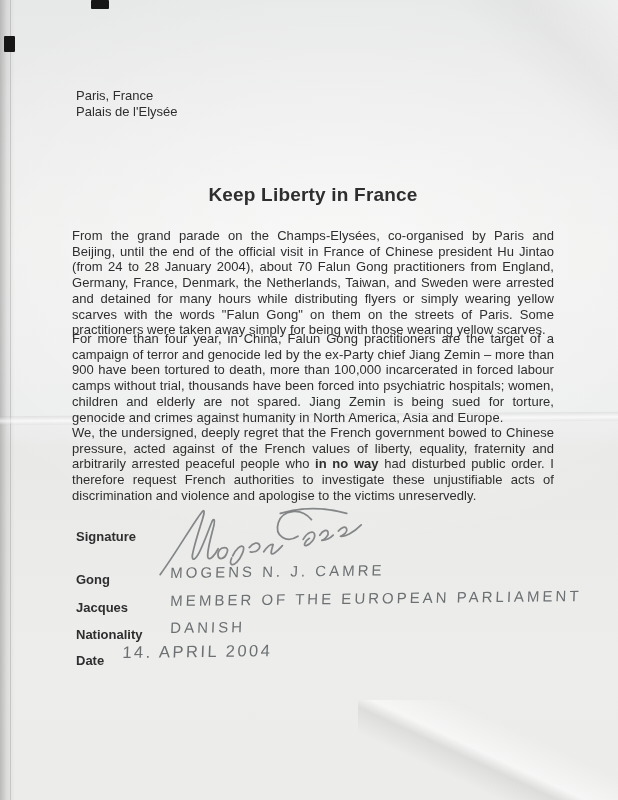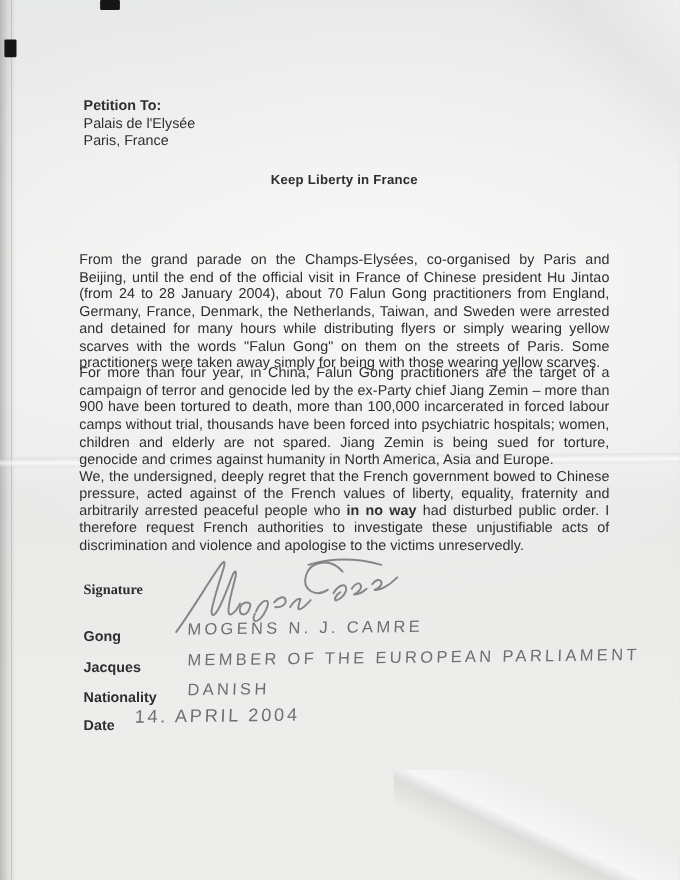--- a/index.html
+++ b/index.html
@@ -48,43 +48,43 @@
   .mark-top { left: 91px; top: 0; width: 18px; height: 9px; border-radius: 1px; }
   .mark-left { left: 4px; top: 36px; width: 11px; height: 16px; border-radius: 1px; }
 
   
   .block { position: absolute; left: 72px; width: 482px; }
 
   .recipient { top: 88px; font-size: 13px; line-height: 16px; padding-left: 4px; }
   .recipient .rlabel { font-weight: 700; }
 
   .title {
-    top: 156px; text-align: center;
-    font-size: 12px; font-weight: 700; letter-spacing: .2px;
+    top: 184px; text-align: center;
+    font-size: 19px; font-weight: 700; letter-spacing: .2px;
   }
 
   .para {
     font-size: 13px; line-height: 15.7px;
     text-align: justify; letter-spacing: .05px;
   }
   .p1 { top: 228px; }
   .p2 { top: 331px; }
   .p3 { top: 425px; }
 
   .form { position: absolute; left: 72px; top: 520px; width: 500px; height: 170px; }
   .frow { position: absolute; left: 0; width: 100%; }
   .flabel { font-size: 13px; font-weight: 700; padding-left: 4px; }
   .fvalue {
     position: absolute; left: 98px; top: -6px;
     color: var(--pencil);
     font-size: 15px; letter-spacing: 3px; white-space: nowrap;
     transform: skewX(-3deg) rotate(-0.7deg);
     transform-origin: left bottom;
   }
-  .row-signature { top: 7px; font-family: Liberation Serif, serif; }
+  .row-signature { top: 7px; }
   .row-name { top: 50px; }
   .row-position { top: 78px; }
   .row-nationality { top: 105px; }
   .row-date { top: 131px; }
   .row-date .fvalue { left: 50px; top: -8px; font-size: 16.5px; letter-spacing: 2.5px; }
 
   .signature-svg {
     position: absolute; left: 84px; top: -16px;
     width: 228px; height: 78px; z-index: 2;
   }
@@ -100,23 +100,22 @@
 
   <div class="edge-left"></div>
   <div class="edge-left-line"></div>
   <div class="crease-top-right"></div>
   <div class="crease-mid"></div>
   <div class="crease-bottom-right"></div>
   <div class="scan-mark mark-top"></div>
   <div class="scan-mark mark-left"></div>
 
   <div class="block recipient">
-    <div class="rlabel">Petition To:</div>
+    <div>Paris, France</div>
     <div>Palais de l'Elysée</div>
-    <div>Paris, France</div>
   </div>
 
   <div class="block title">Keep Liberty in France</div>
 
   <p class="block para p1">From the grand parade on the Champs-Elysées, co-organised by Paris and Beijing, until the end of the official visit in France of Chinese president Hu Jintao (from 24 to 28 January 2004), about 70 Falun Gong practitioners from England, Germany, France, Denmark, the Netherlands, Taiwan, and Sweden were arrested and detained for many hours while distributing flyers or simply wearing yellow scarves with the words "Falun Gong" on them on the streets of Paris. Some practitioners were taken away simply for being with those wearing yellow scarves.</p>
   <p class="block para p2">For more than four year, in China, Falun Gong practitioners are the target of a campaign of terror and genocide led by the ex-Party chief Jiang Zemin – more than 900 have been tortured to death, more than 100,000 incarcerated in forced labour camps without trial, thousands have been forced into psychiatric hospitals; women, children and elderly are not spared. Jiang Zemin is being sued for torture, genocide and crimes against humanity in North America, Asia and Europe.</p>
   <p class="block para p3"><span>We, the undersigned, deeply regret that the French government bowed to Chinese pressure, acted against of the French values of liberty, equality, fraternity and arbitrarily arrested peaceful people who </span><span style="font-weight: 700;">in no way</span><span> had disturbed public order. I therefore request French authorities to investigate these unjustifiable acts of discrimination and violence and apologise to the victims unreservedly.</span></p>
 
   <div class="form">
 

